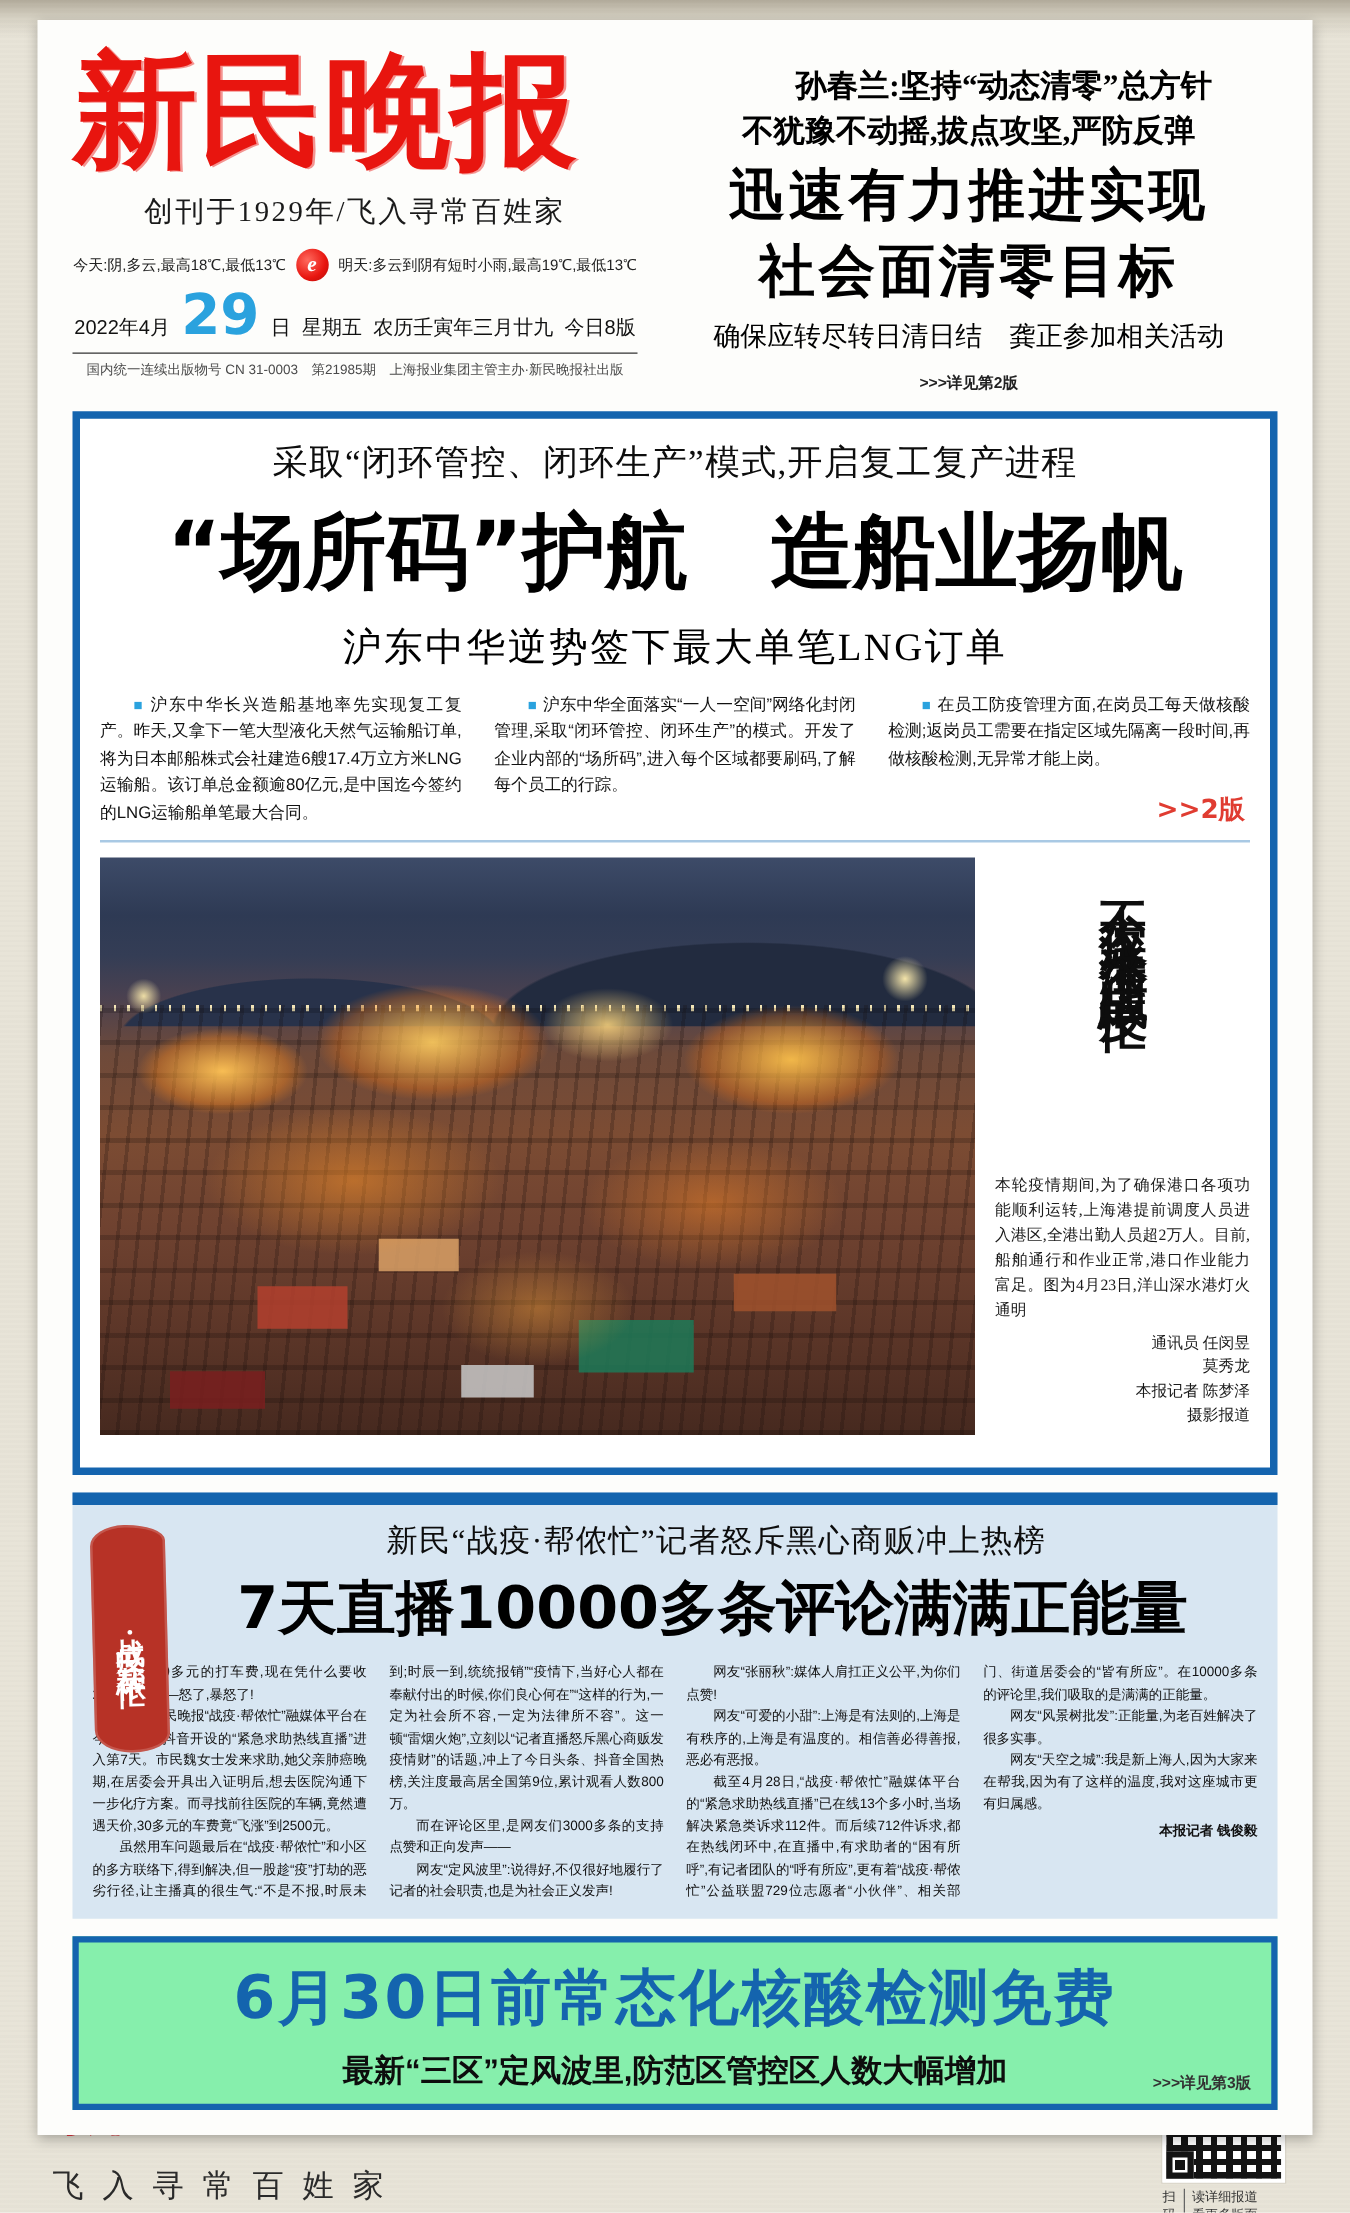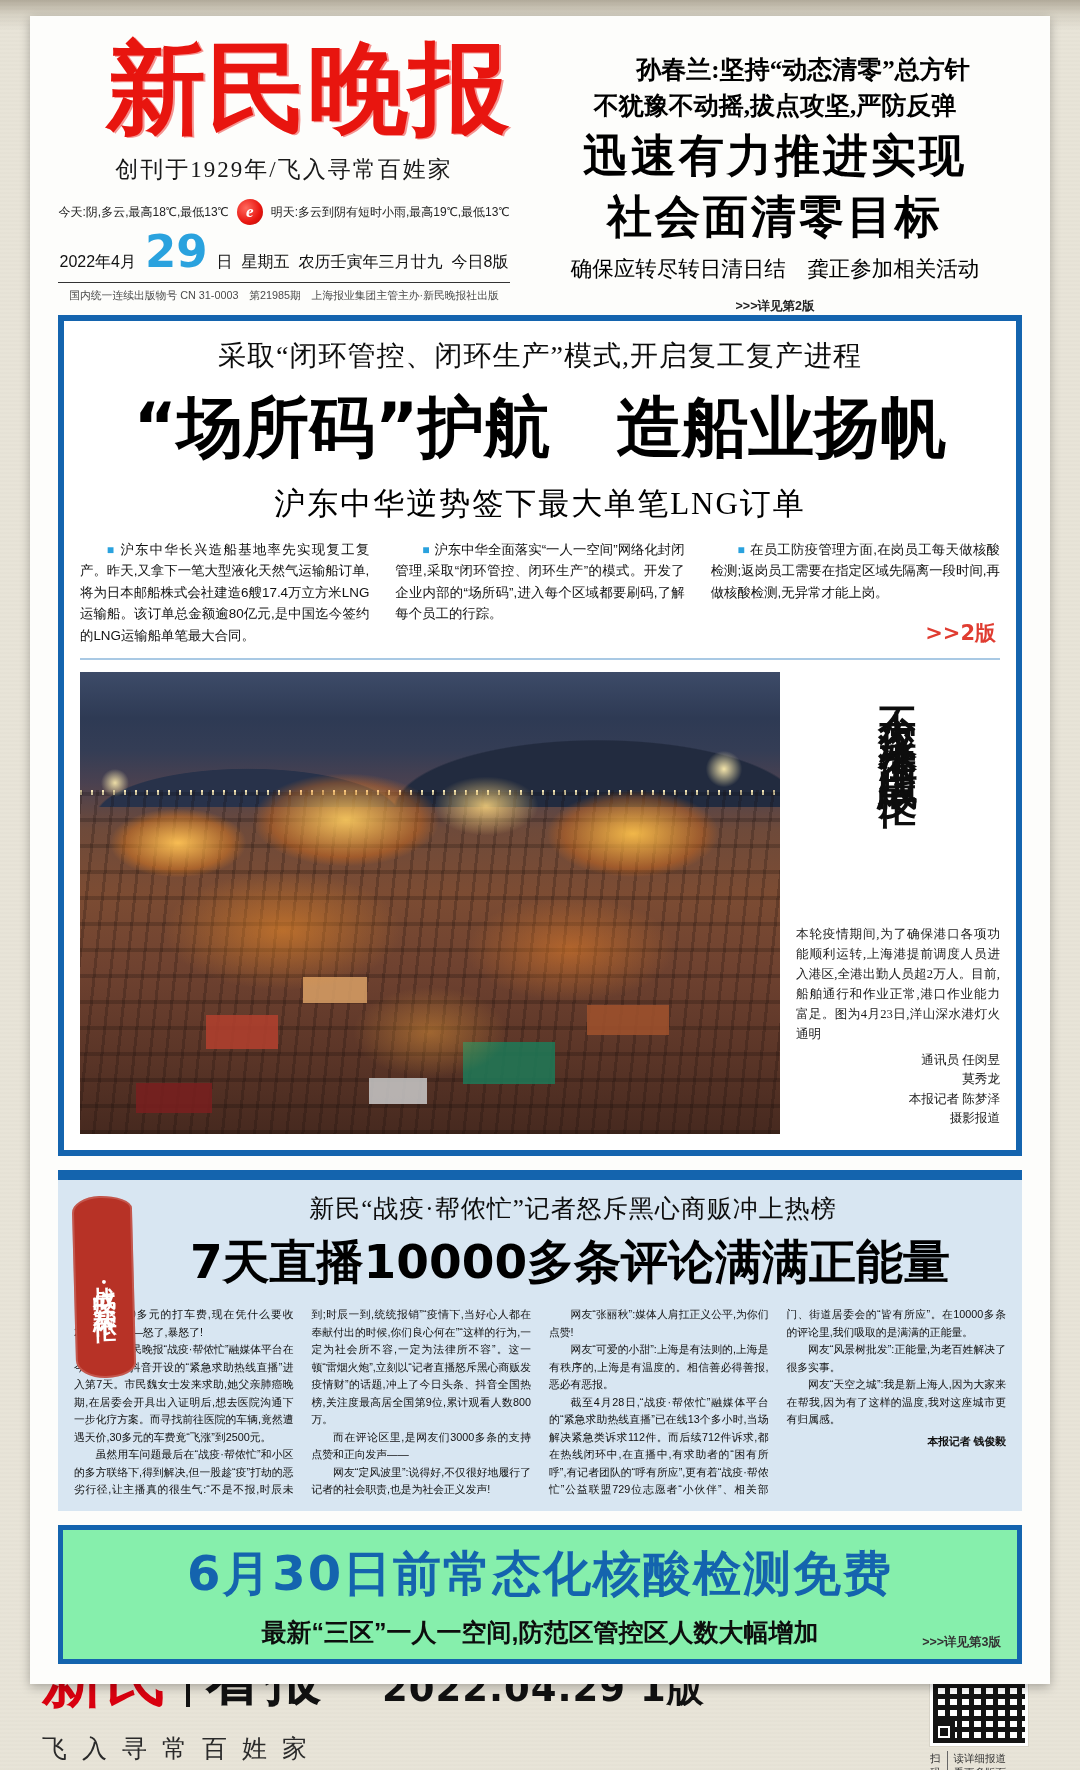--- a/index.html
+++ b/index.html
@@ -8,21 +8,21 @@
     background:linear-gradient(180deg,#b3ac9c 0,#d6d1c3 14px,#e8e4d8 30px,#e8e4d8 100%);}
   .page::after{content:"";position:absolute;inset:0;pointer-events:none;
     background:repeating-linear-gradient(0deg,rgba(0,0,0,.012) 0 2px,transparent 2px 4px);}
 
   .card{position:absolute;left:30px;right:30px;top:16px;background:#fdfdfb;
     box-shadow:0 3px 10px rgba(0,0,0,.28);padding:22px 28px 20px;box-sizing:border-box;z-index:2;}
 
   
   .masthead{display:flex;gap:18px;}
   .masthead-left{width:452px;flex:0 0 452px;}
-  .paper-title{font-size:100px;line-height:1.02;font-weight:900;color:#e8150f;text-align:right;
+  .paper-title{font-size:100px;line-height:1.02;font-weight:900;color:#e8150f;text-align:left;
     font-family:"DejaVu Sans",sans-serif;letter-spacing:1px;text-shadow:2px 1px 0 rgba(232,21,15,.45);}
   .tagline{margin-top:14px;text-align:center;font-family:"Liberation Serif",serif;font-size:23px;
     letter-spacing:2px;color:#1a1a1a;}
   .weather-row{margin-top:14px;display:flex;align-items:center;justify-content:center;gap:8px;
     font-size:12px;color:#222;white-space:nowrap;}
   .brand-logo{width:26px;height:26px;border-radius:50%;flex:0 0 26px;
     background:radial-gradient(circle at 35% 35%,#ff6a5e,#e8150f 60%,#b00c08);
     color:#fff;display:flex;align-items:center;justify-content:center;
     font-family:"Liberation Serif",serif;font-style:italic;font-weight:bold;font-size:17px;}
   .date-row{margin-top:4px;display:flex;align-items:baseline;justify-content:center;gap:9px;
@@ -34,21 +34,21 @@
   
   .masthead-right{flex:1;padding-top:14px;text-align:center;}
   .ts-kicker{font-family:"Liberation Serif",serif;font-weight:bold;font-size:25px;line-height:1.42;color:#000;}
   .ts-kicker.k1{padding-left:56px;}
   .ts-headline{font-size:45px;font-weight:900;line-height:1.22;letter-spacing:3px;color:#000;
     margin-top:6px;font-family:"DejaVu Sans",sans-serif;}
   .ts-sub{font-family:"Liberation Serif",serif;font-size:21.5px;line-height:1.5;color:#000;margin-top:8px;}
   .ts-see{margin-top:13px;font-size:12.5px;font-weight:bold;color:#222;}
 
   
-  .main-frame{border:6px solid #1464ae;background:#fff;padding:16px 16px 16px;}
+  .main-frame{margin-top:14px;border:6px solid #1464ae;background:#fff;padding:16px 16px 26px;}
   .mf-kicker{text-align:center;font-family:"Liberation Serif",serif;font-size:28px;letter-spacing:1px;color:#0d0d0d;}
   .mf-headline{text-align:center;font-size:66px;font-weight:900;color:#000;margin-top:8px;
     font-family:"DejaVu Sans",sans-serif;letter-spacing:0;}
   .mf-subhead{text-align:center;font-family:"Liberation Serif",serif;font-size:31px;letter-spacing:2px;
     color:#000;margin-top:10px;}
   .story-cols{margin-top:14px;column-count:3;column-gap:26px;font-size:13.4px;line-height:1.6;
     text-align:justify;color:#111;position:relative;}
   .story-cols p{margin:0;text-indent:2em;}
   .bullet{color:#2aa2de;font-size:12px;margin-right:5px;text-indent:0;}
   .see-page{position:absolute;right:4px;bottom:-4px;color:#e03c31;font-weight:900;font-size:21px;
@@ -231,21 +231,21 @@
         <p>网友“可爱的小甜”:上海是有法则的,上海是有秩序的,上海是有温度的。相信善必得善报,恶必有恶报。</p>
         <p>截至4月28日,“战疫·帮侬忙”融媒体平台的“紧急求助热线直播”已在线13个多小时,当场解决紧急类诉求112件。而后续712件诉求,都在热线闭环中,在直播中,有求助者的“困有所呼”,有记者团队的“呼有所应”,更有着“战疫·帮侬忙”公益联盟729位志愿者“小伙伴”、相关部门、街道居委会的“皆有所应”。在10000多条的评论里,我们吸取的是满满的正能量。</p>
         <p>网友“风景树批发”:正能量,为老百姓解决了很多实事。</p>
         <p>网友“天空之城”:我是新上海人,因为大家来在帮我,因为有了这样的温度,我对这座城市更有归属感。</p>
         <p class="byline">本报记者 钱俊毅</p>
       </div>
     </section>
 
     <section class="banner">
       <div class="bn-headline">6月30日前常态化核酸检测免费</div>
-      <div class="bn-sub">最新“三区”一人一空间,防范区管控区人数大幅增加</div>
+      <div class="bn-sub">最新“三区”定风波里,防范区管控区人数大幅增加</div>
       <div class="bn-see">&gt;&gt;&gt;详见第3版</div>
     </section>
   </div>
 
   <div class="footer">
     <div class="brand-block">
       <div class="brand-row">
         <span class="brand-cn">新民</span>
         <span class="brand-divider"></span>
         <span class="brand-kb">看报</span>

